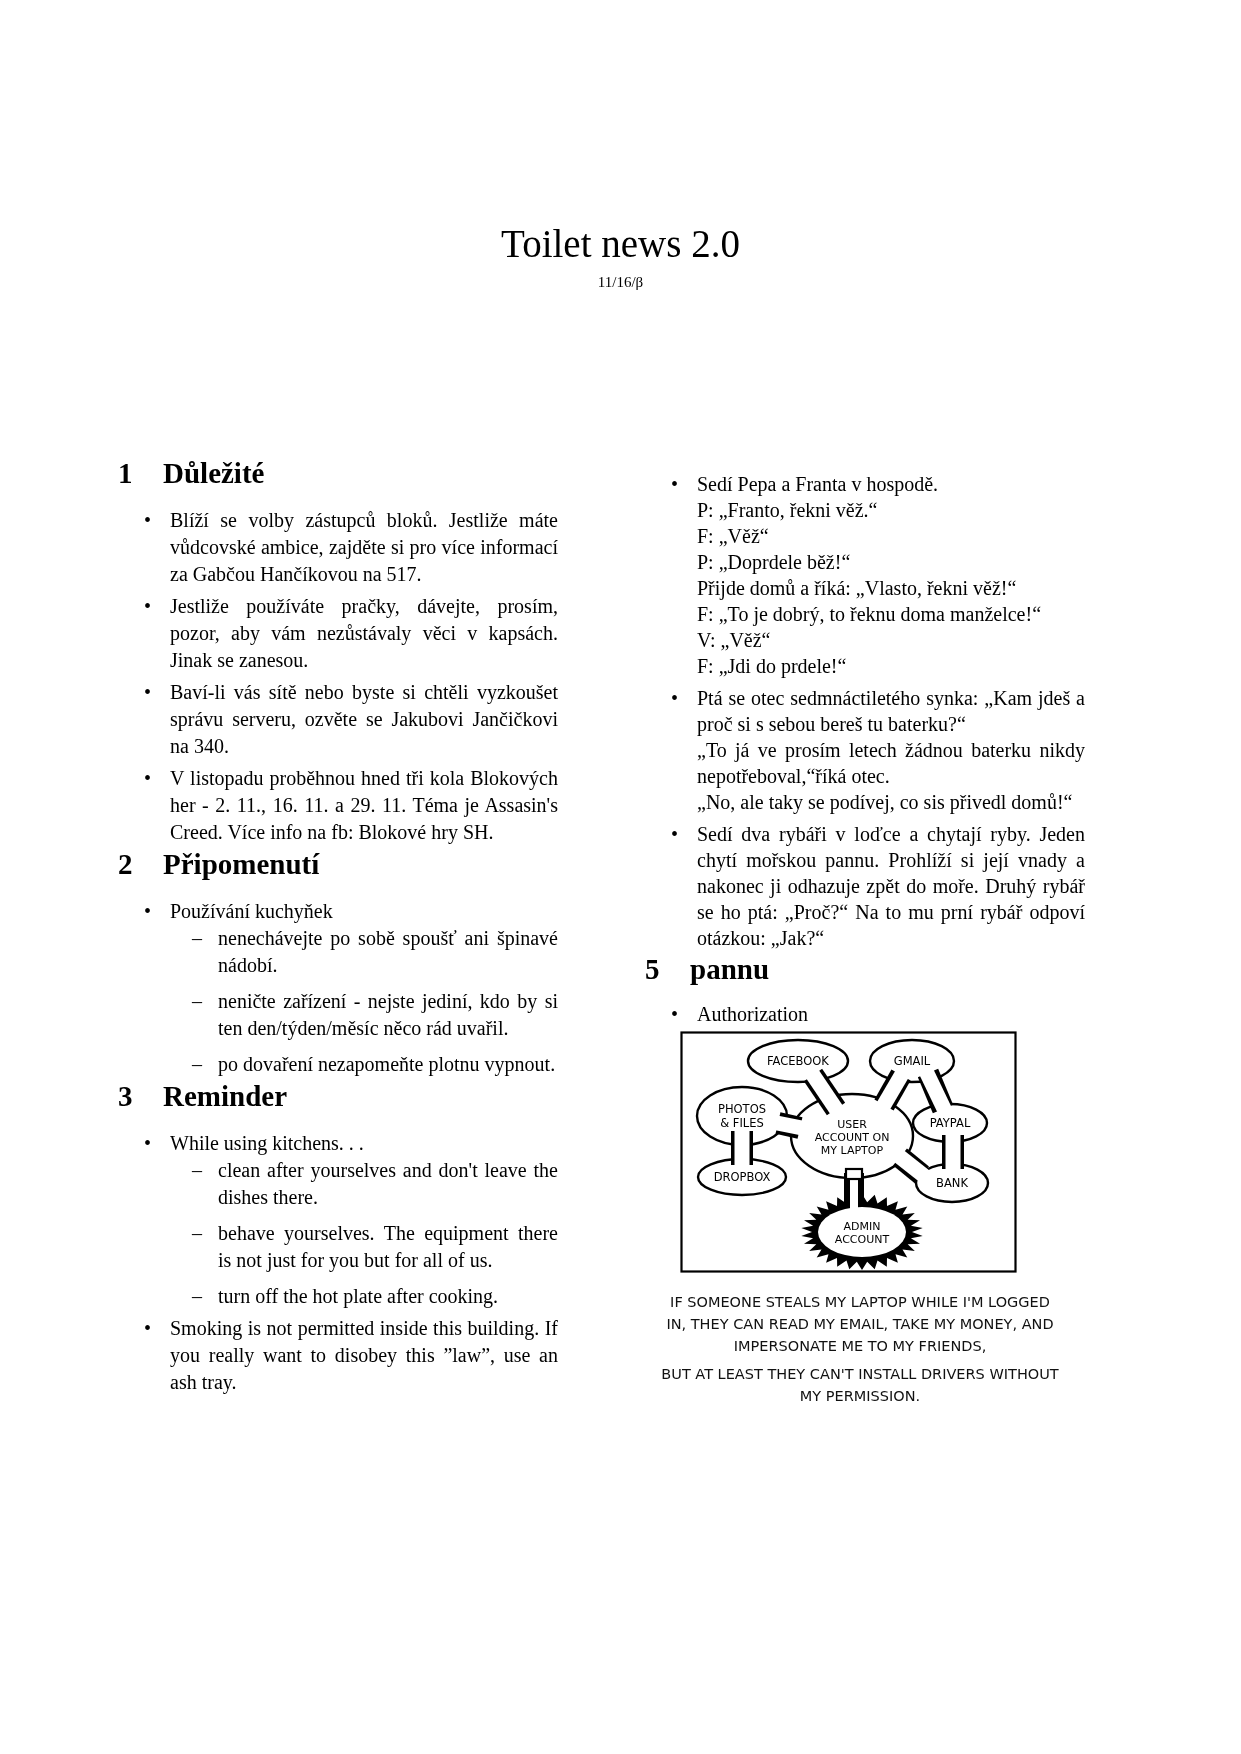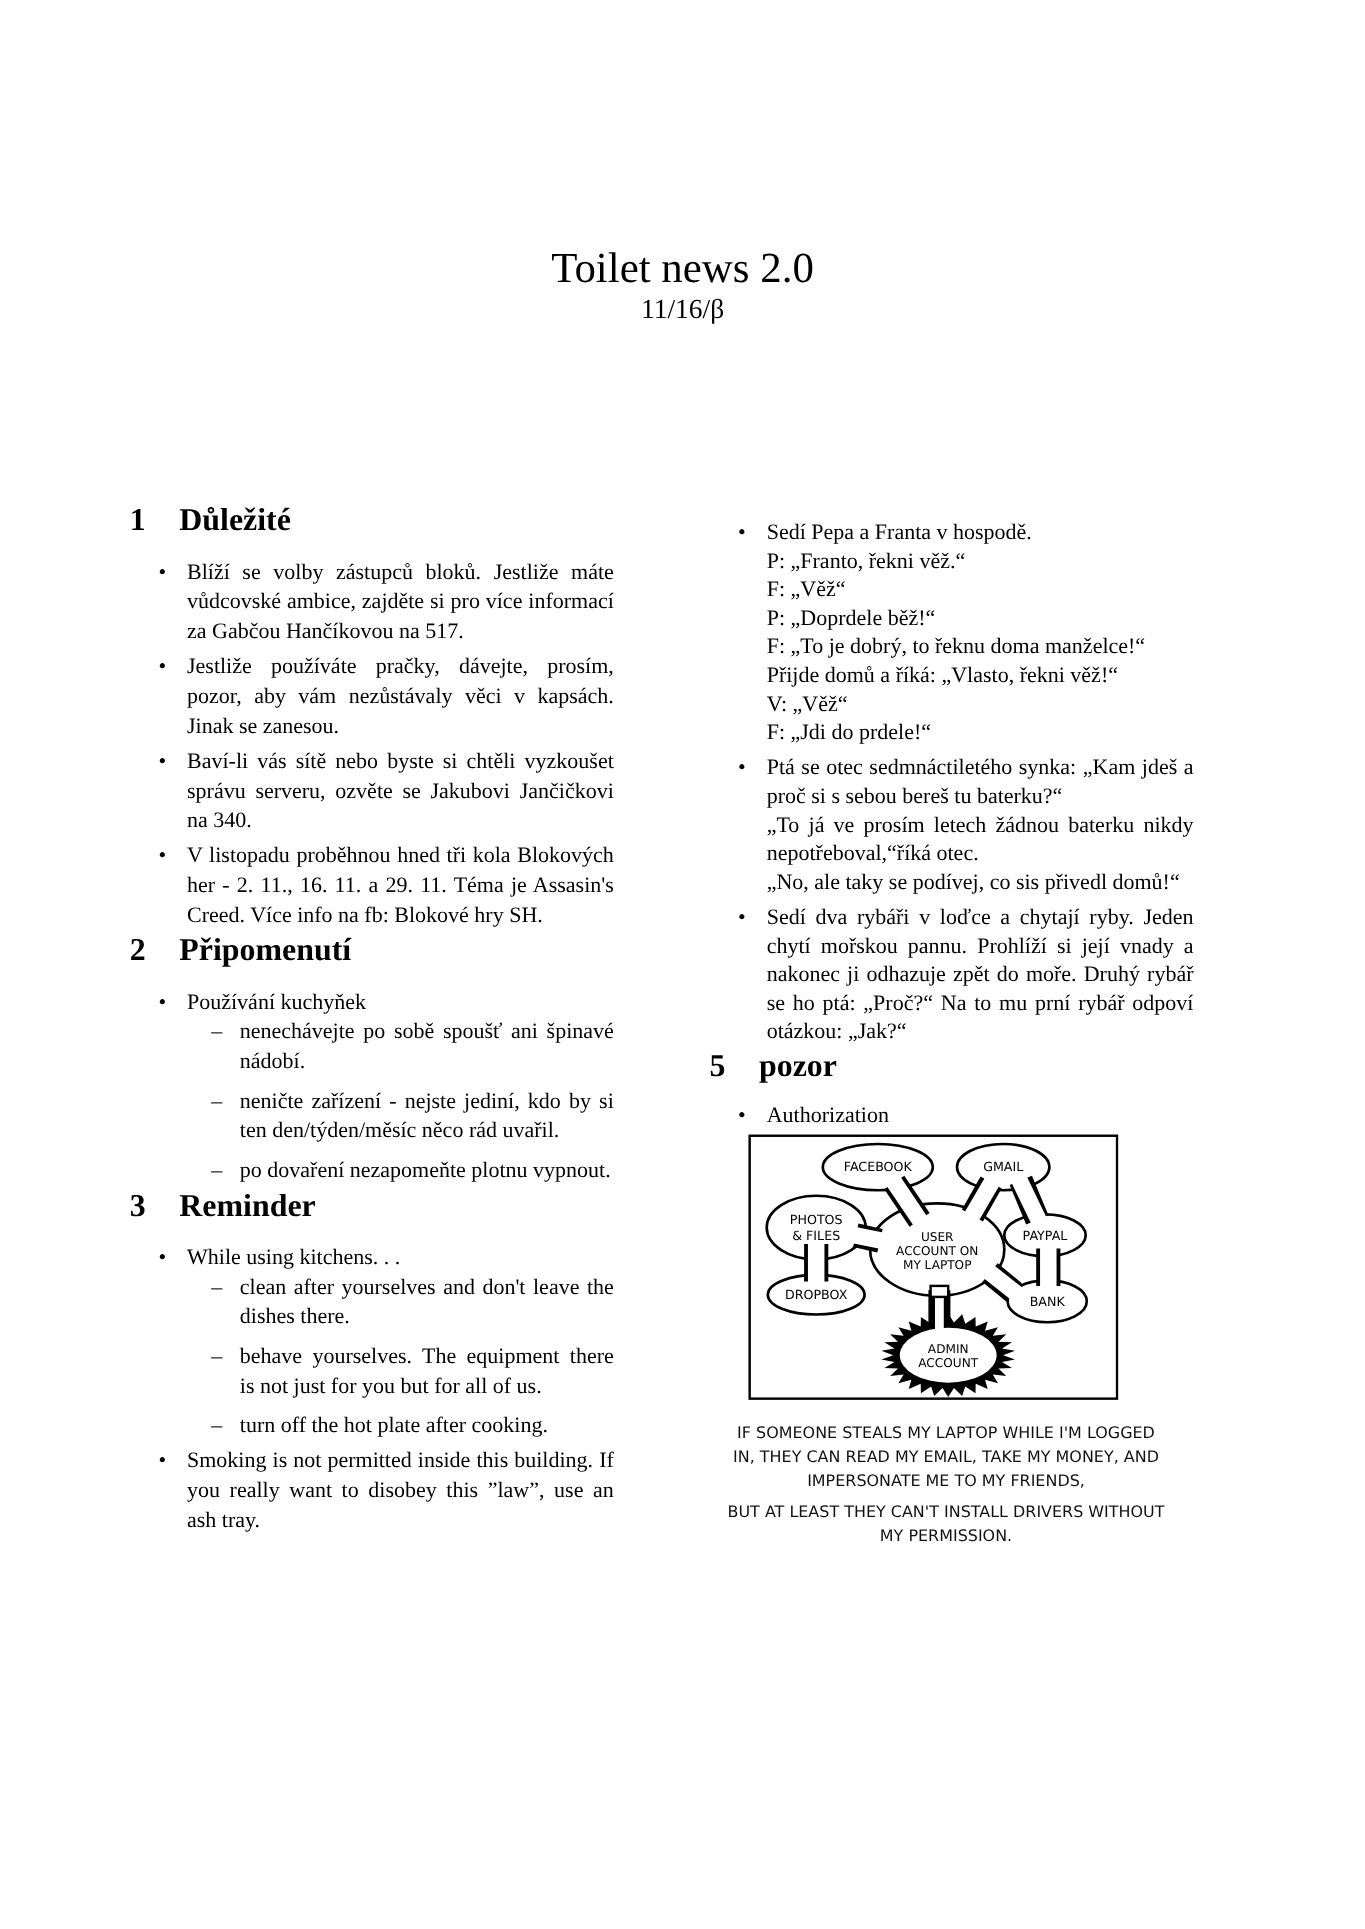--- a/index.html
+++ b/index.html
@@ -1,21 +1,21 @@
 <!DOCTYPE html>
 <html lang="cs"><head>
 <meta charset="utf-8">
 <style>
   html,body{margin:0;padding:0;background:#e8e8e8;}
   .page{position:relative;width:1241px;height:1754px;background:#ffffff;margin:0 auto;
         font-family:"Liberation Serif","DejaVu Serif",serif;color:#000;overflow:hidden;}
   
   .masthead{position:absolute;top:222px;left:0;width:100%;text-align:center;}
   .title{font-size:39px;line-height:44px;}
-  .subtitle{font-size:25px;line-height:28px;margin-top:2px;}
+  .subtitle{font-size:15px;line-height:28px;margin-top:2px;}
   
   .col{position:absolute;top:455px;width:440px;font-size:20px;line-height:27px;}
   .col.left{left:118px;}
   .col.right{left:645px;line-height:26px;}
   
   h2.sec{font-size:29px;line-height:36px;font-weight:bold;margin:0;padding:0;letter-spacing:0;}
   h2.sec .num{display:inline-block;width:45px;}
   .mt-sec2{margin-top:18px;}
   .mt-sec3{margin-top:26px;}
   .mt-sec5{margin-top:22px;}
@@ -97,35 +97,35 @@
   </div>
 
   <div class="col right">
 
     <ul class="l1 jokes">
       <li>
         <div class="jline">Sedí Pepa a Franta v hospodě.</div>
         <div class="jline">P: „Franto, řekni věž.“</div>
         <div class="jline">F: „Věž“</div>
         <div class="jline">P: „Doprdele běž!“</div>
+        <div class="jline">Přijde domů a říká: „Vlasto, řekni věž!“</div>
         <div class="jline">F: „To je dobrý, to řeknu doma manželce!“</div>
-        <div class="jline">Přijde domů a říká: „Vlasto, řekni věž!“</div>
         <div class="jline">V: „Věž“</div>
         <div class="jline">F: „Jdi do prdele!“</div>
       </li>
       <li>
         <div class="jseg">Ptá se otec sedmnáctiletého synka: „Kam jdeš a proč si s sebou bereš tu baterku?“</div>
         <div class="jseg">„To já ve prosím letech žádnou baterku nikdy nepotřeboval,“říká otec.</div>
         <div class="jseg">„No, ale taky se podívej, co sis přivedl domů!“</div>
       </li>
       <li><span>Sedí dva rybáři v loďce a chytají ryby. Jeden chytí mořskou pannu. Prohlíží si její vnady a nakonec ji odhazuje zpět do moře. Druhý rybář se ho ptá: „Proč?“ Na to mu prní rybář odpoví otázkou: „Jak?“</span></li>
     </ul>
 
     <h2 class="sec mt-sec5">
-      <span class="num">5</span><span>pozor</span>
+      <span class="num">5</span><span>pannu</span>
     </h2>
     <ul class="l1 auth">
       <li><span>Authorization</span></li>
     </ul>
 
     <div class="comic-wrap">
       <svg width="337" height="242" viewBox="0 0 337 242">
 
         <rect x="1.5" y="1.5" width="334" height="239" fill="#ffffff" stroke="#000" stroke-width="2.2"></rect>
 

